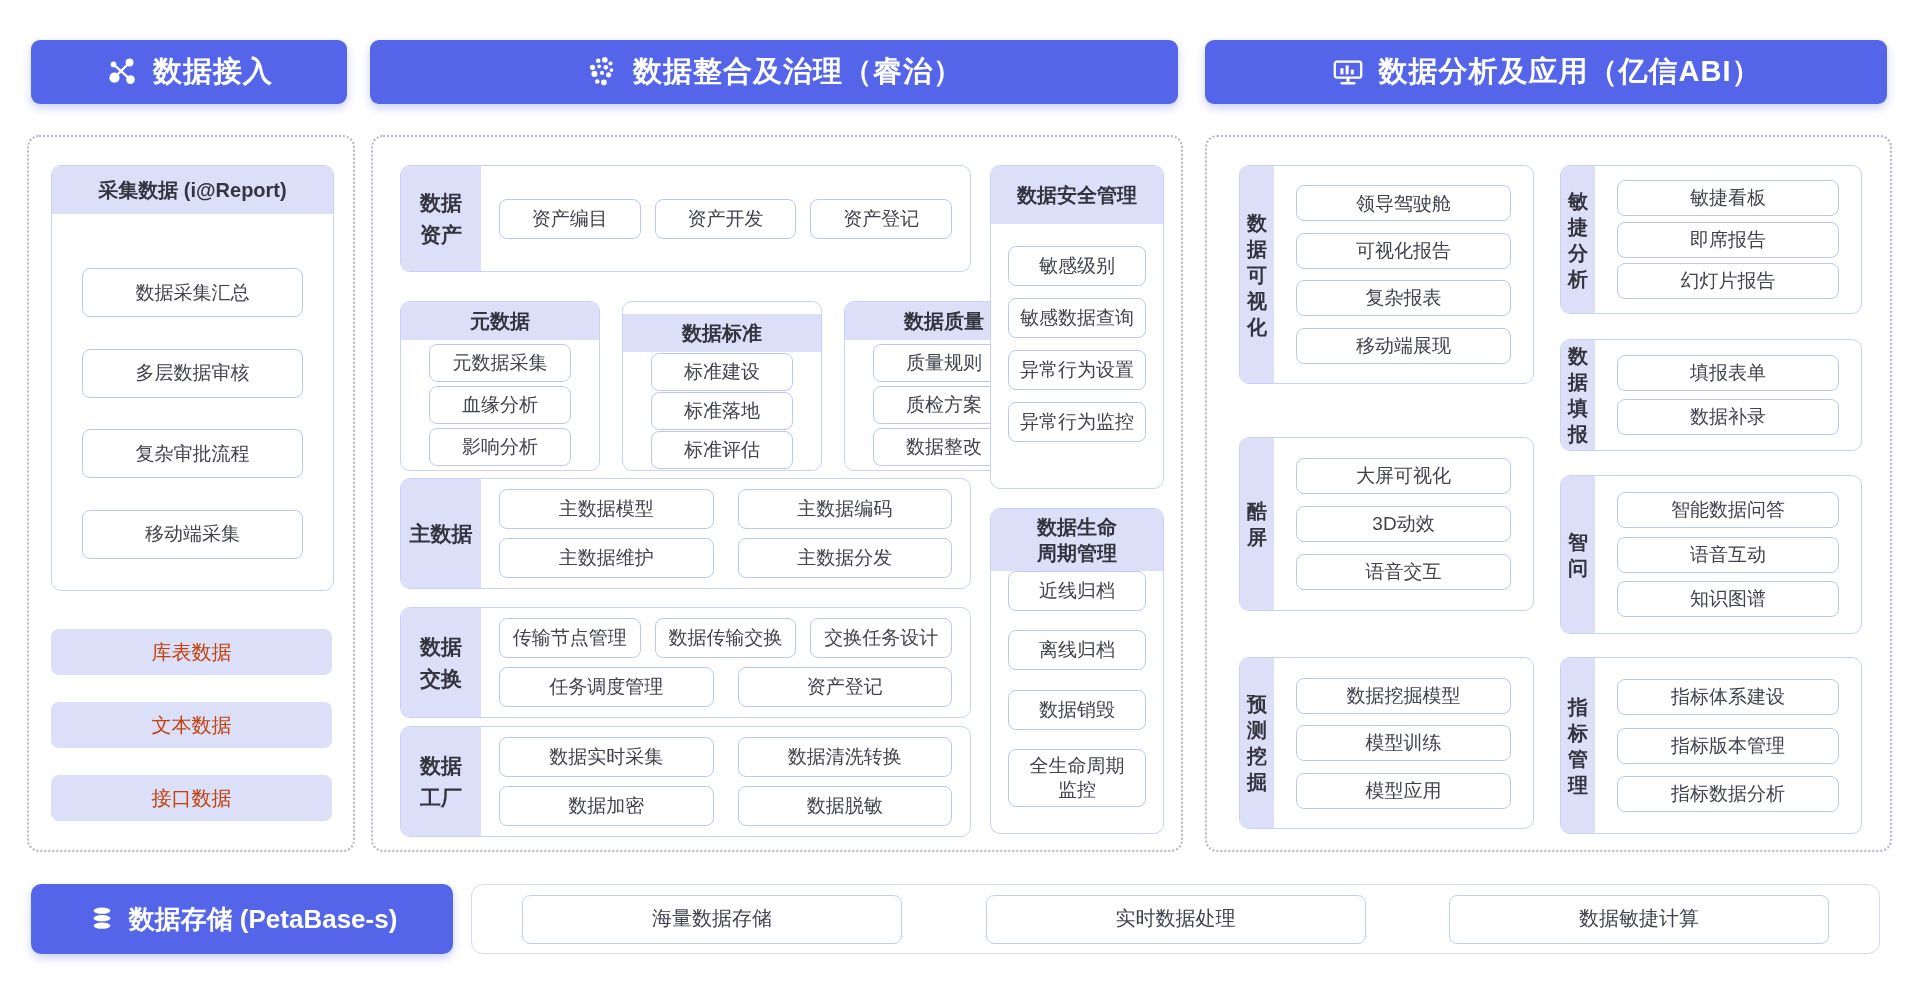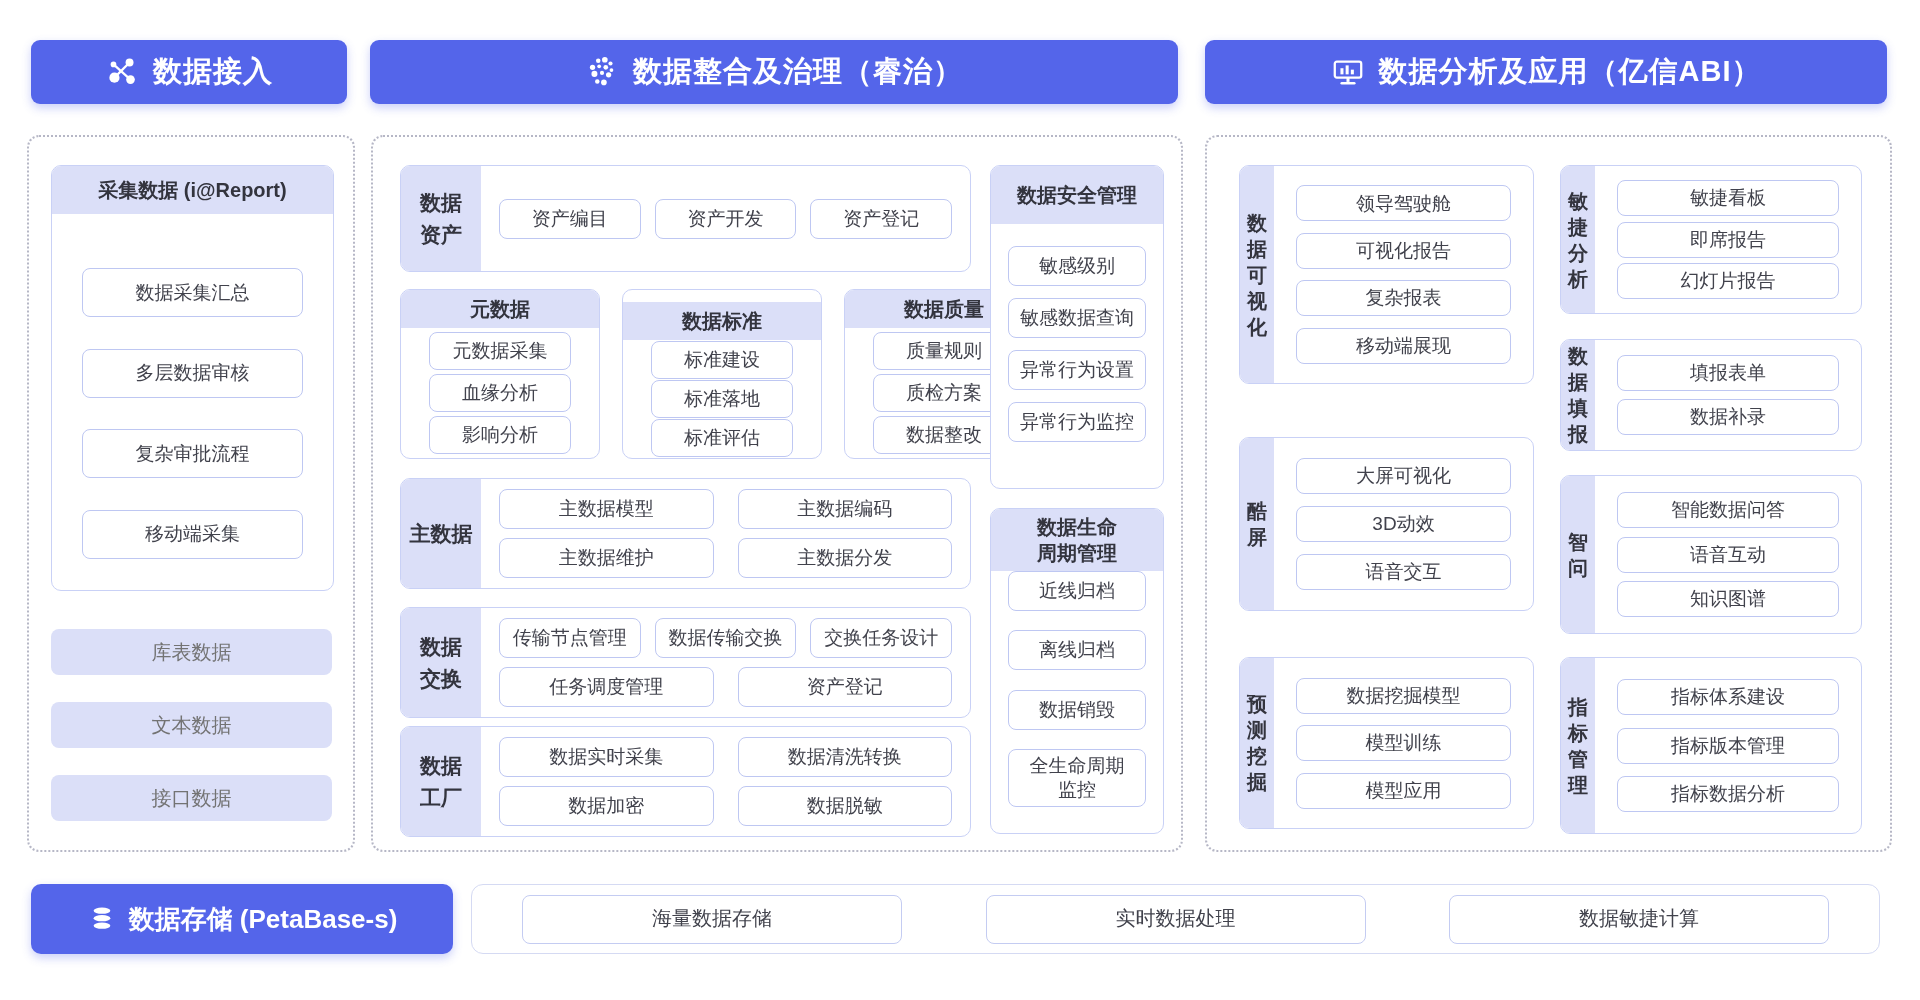--- a/index.html
+++ b/index.html
@@ -15,40 +15,40 @@
 
   
   .col{position:absolute;top:135px;height:713px;border:2px dotted #B6B7C6;border-radius:12px;background:#fff;}
 
   
   .item{background:#fff;border:1px solid #BEC7F2;border-radius:8px;display:flex;align-items:center;
         justify-content:center;font-size:19px;color:#41424C;white-space:pre-line;text-align:center;line-height:1.25;}
 
   
   .fillbar{position:absolute;background:#DBDFF8;border-radius:8px;display:flex;align-items:center;
-           justify-content:center;font-size:20px;color:#737373;}
+           justify-content:center;font-size:20px;color:#c2410c;}
 
   
   .card{border:1px solid #C9D1F6;border-radius:10px;background:#fff;display:flex;flex-direction:column;overflow:hidden;}
   .card-hd{background:#DBDFF8;display:flex;align-items:center;justify-content:center;font-size:20px;
            font-weight:700;color:#33343E;white-space:pre-line;text-align:center;line-height:1.3;flex:none;}
   .card-bd{flex:1;display:flex;flex-direction:column;justify-content:space-evenly;align-items:center;}
 
   
   .rowband{position:absolute;left:27px;width:569px;border:1px solid #C9D1F6;border-radius:10px;background:#fff;display:flex;}
   .band-label{width:80px;background:#DBDFF8;border-radius:9px 0 0 9px;display:flex;align-items:center;
               justify-content:center;font-size:21px;font-weight:700;color:#33343E;white-space:pre-line;
               text-align:center;line-height:1.5;flex:none;}
   .band-items{flex:1;display:flex;flex-direction:column;justify-content:space-evenly;padding:0 18px;}
   .band-row{display:flex;gap:14px;}
   .band-row.g2{gap:24px;}
   .band-row .item{flex:1;height:38px;}
 
   
-  .mid-cards{position:absolute;left:27px;top:152px;width:644px;height:170px;display:flex;gap:22px;}
+  .mid-cards{position:absolute;left:27px;top:164px;width:644px;height:170px;display:flex;gap:22px;}
   .mid-cards .card{flex:1;}
   .mid-cards .item{width:140px;height:36px;}
 
   
   .side-card{position:absolute;width:172px;}
   .side-bd{flex:1;display:flex;flex-direction:column;justify-content:space-between;align-items:center;}
   .side-card .item{width:136px;height:38px;}
   .side-card .item.tall{height:56px;}
 
   

